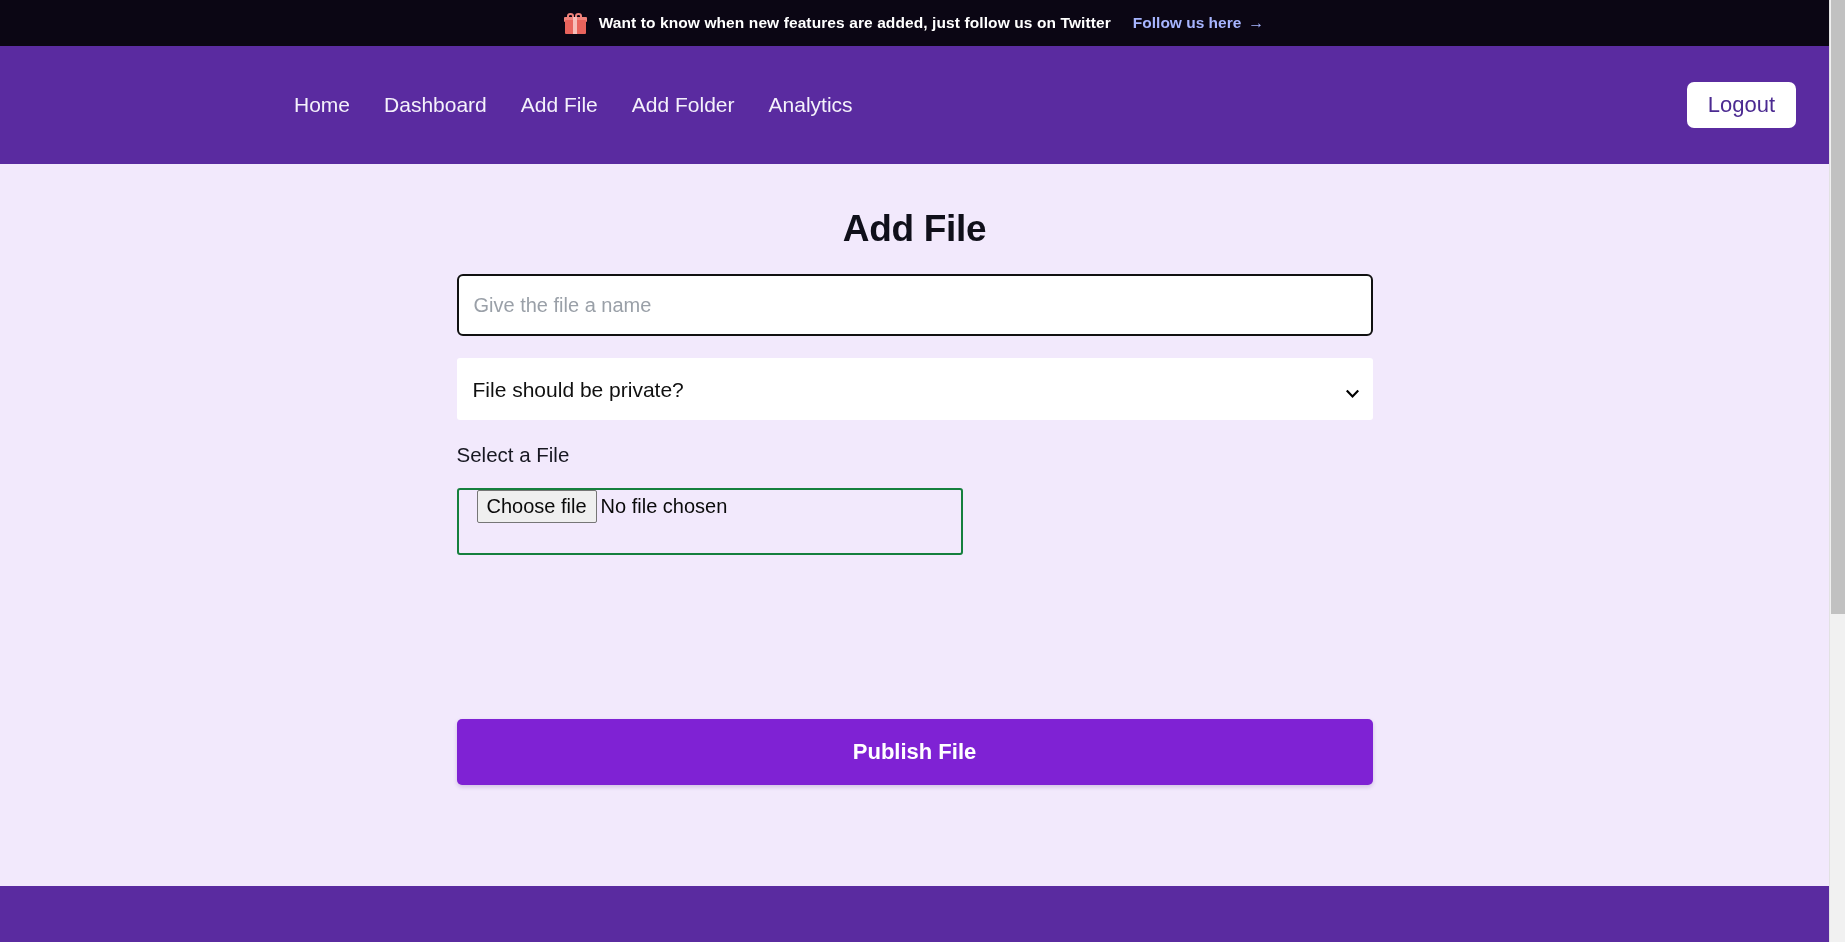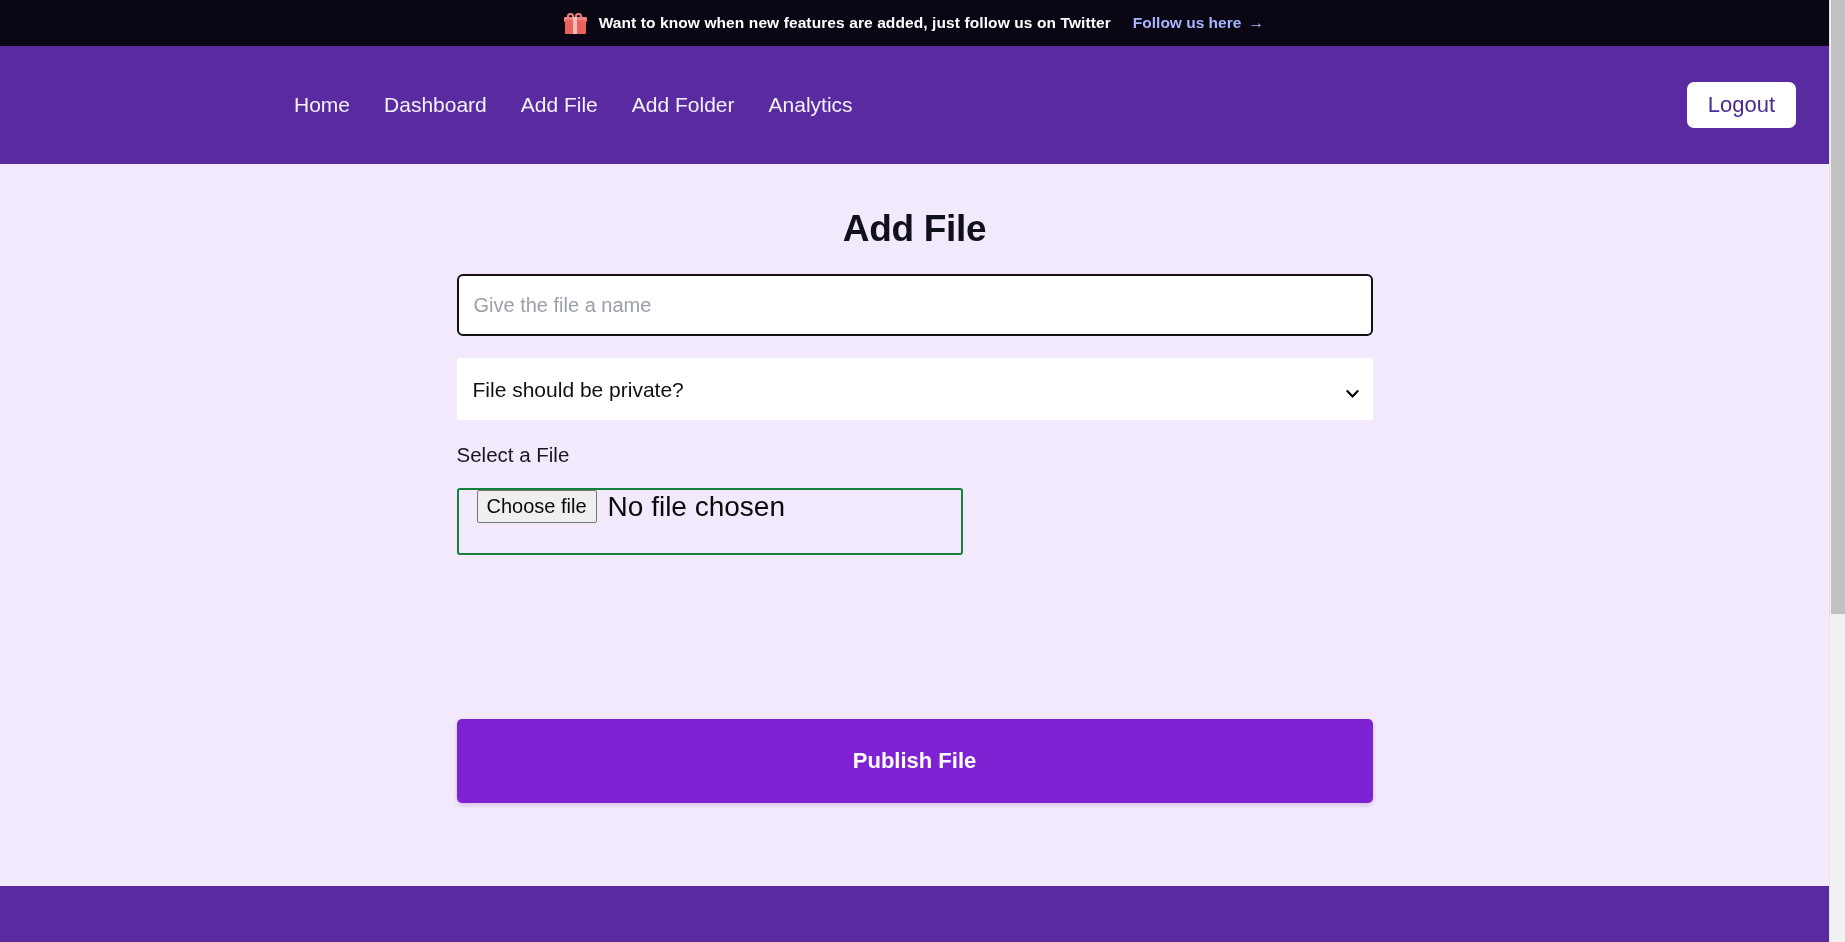--- a/index.html
+++ b/index.html
@@ -274,30 +274,30 @@
     border: 1px solid #767676;
     border-radius: 2px;
     padding: 3px 9px;
     font-size: 20px;
     font-family: "Liberation Sans", sans-serif;
     color: #0a0a0a;
     cursor: pointer;
     line-height: 1.25;
   }
   .no-file-text {
-    font-size: 28px;
+    font-size: 20px;
     color: #0a0a0a;
-    margin-left: 11px;
+    margin-left: 4px;
     white-space: nowrap;
   }
 
   .publish-btn {
     margin-top: 164px;
     width: 100%;
-    height: 84px;
+    height: 66px;
     background: #7f22d4;
     color: #ffffff;
     font-size: 22px;
     font-weight: 700;
     font-family: "Liberation Sans", sans-serif;
     border: none;
     border-radius: 5px;
     cursor: pointer;
     box-shadow: 0 2px 4px rgba(60, 10, 110, 0.18);
   }

